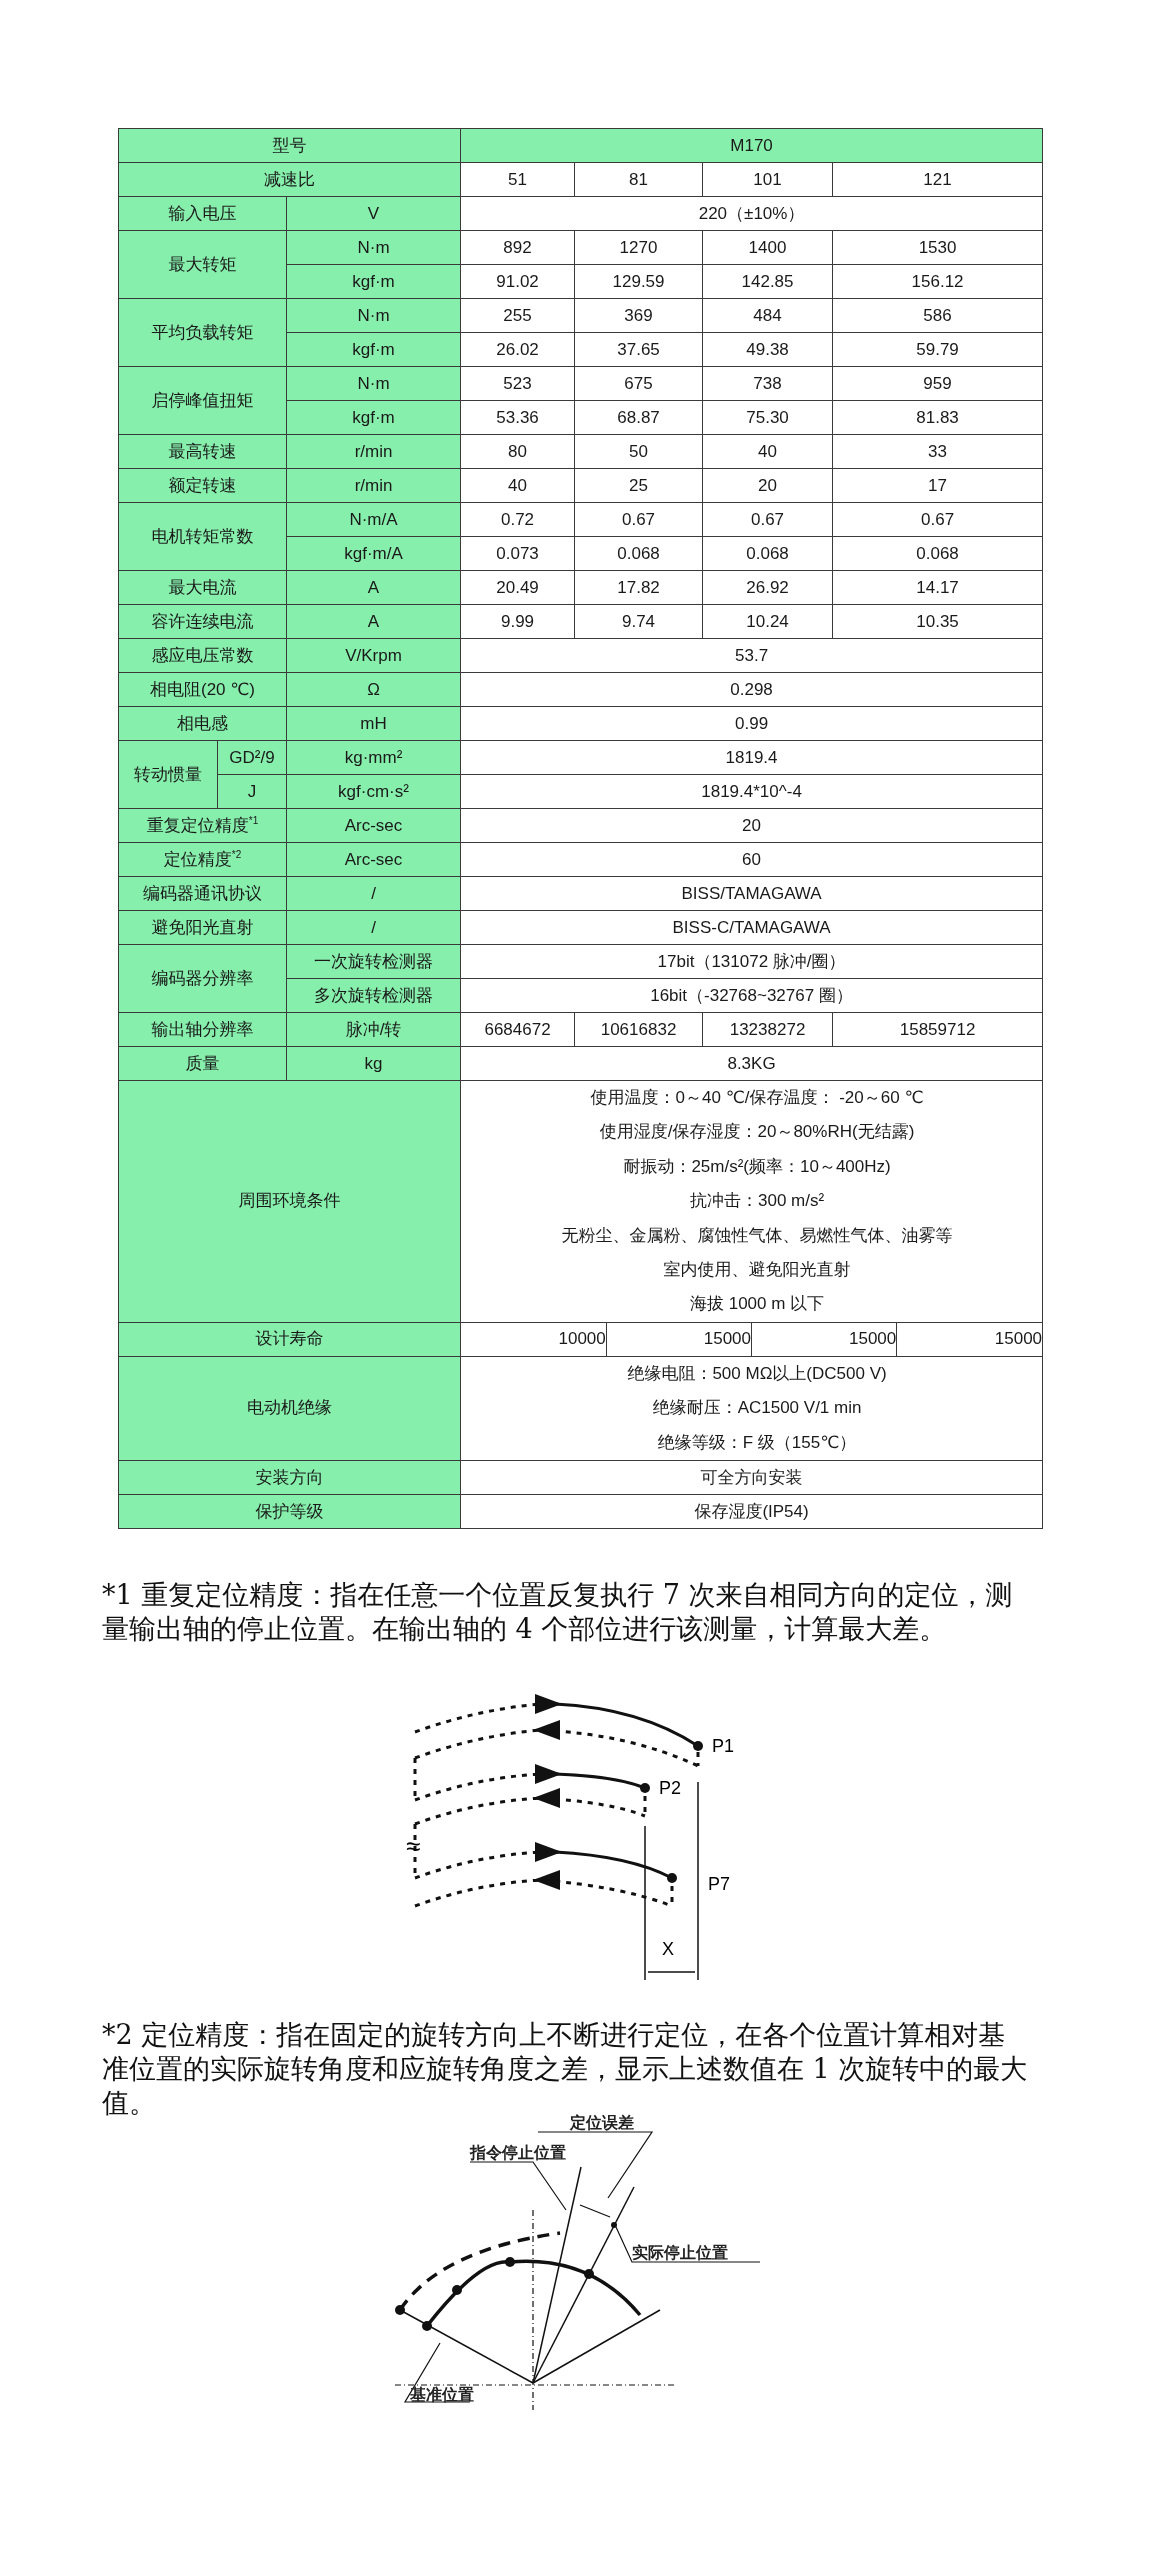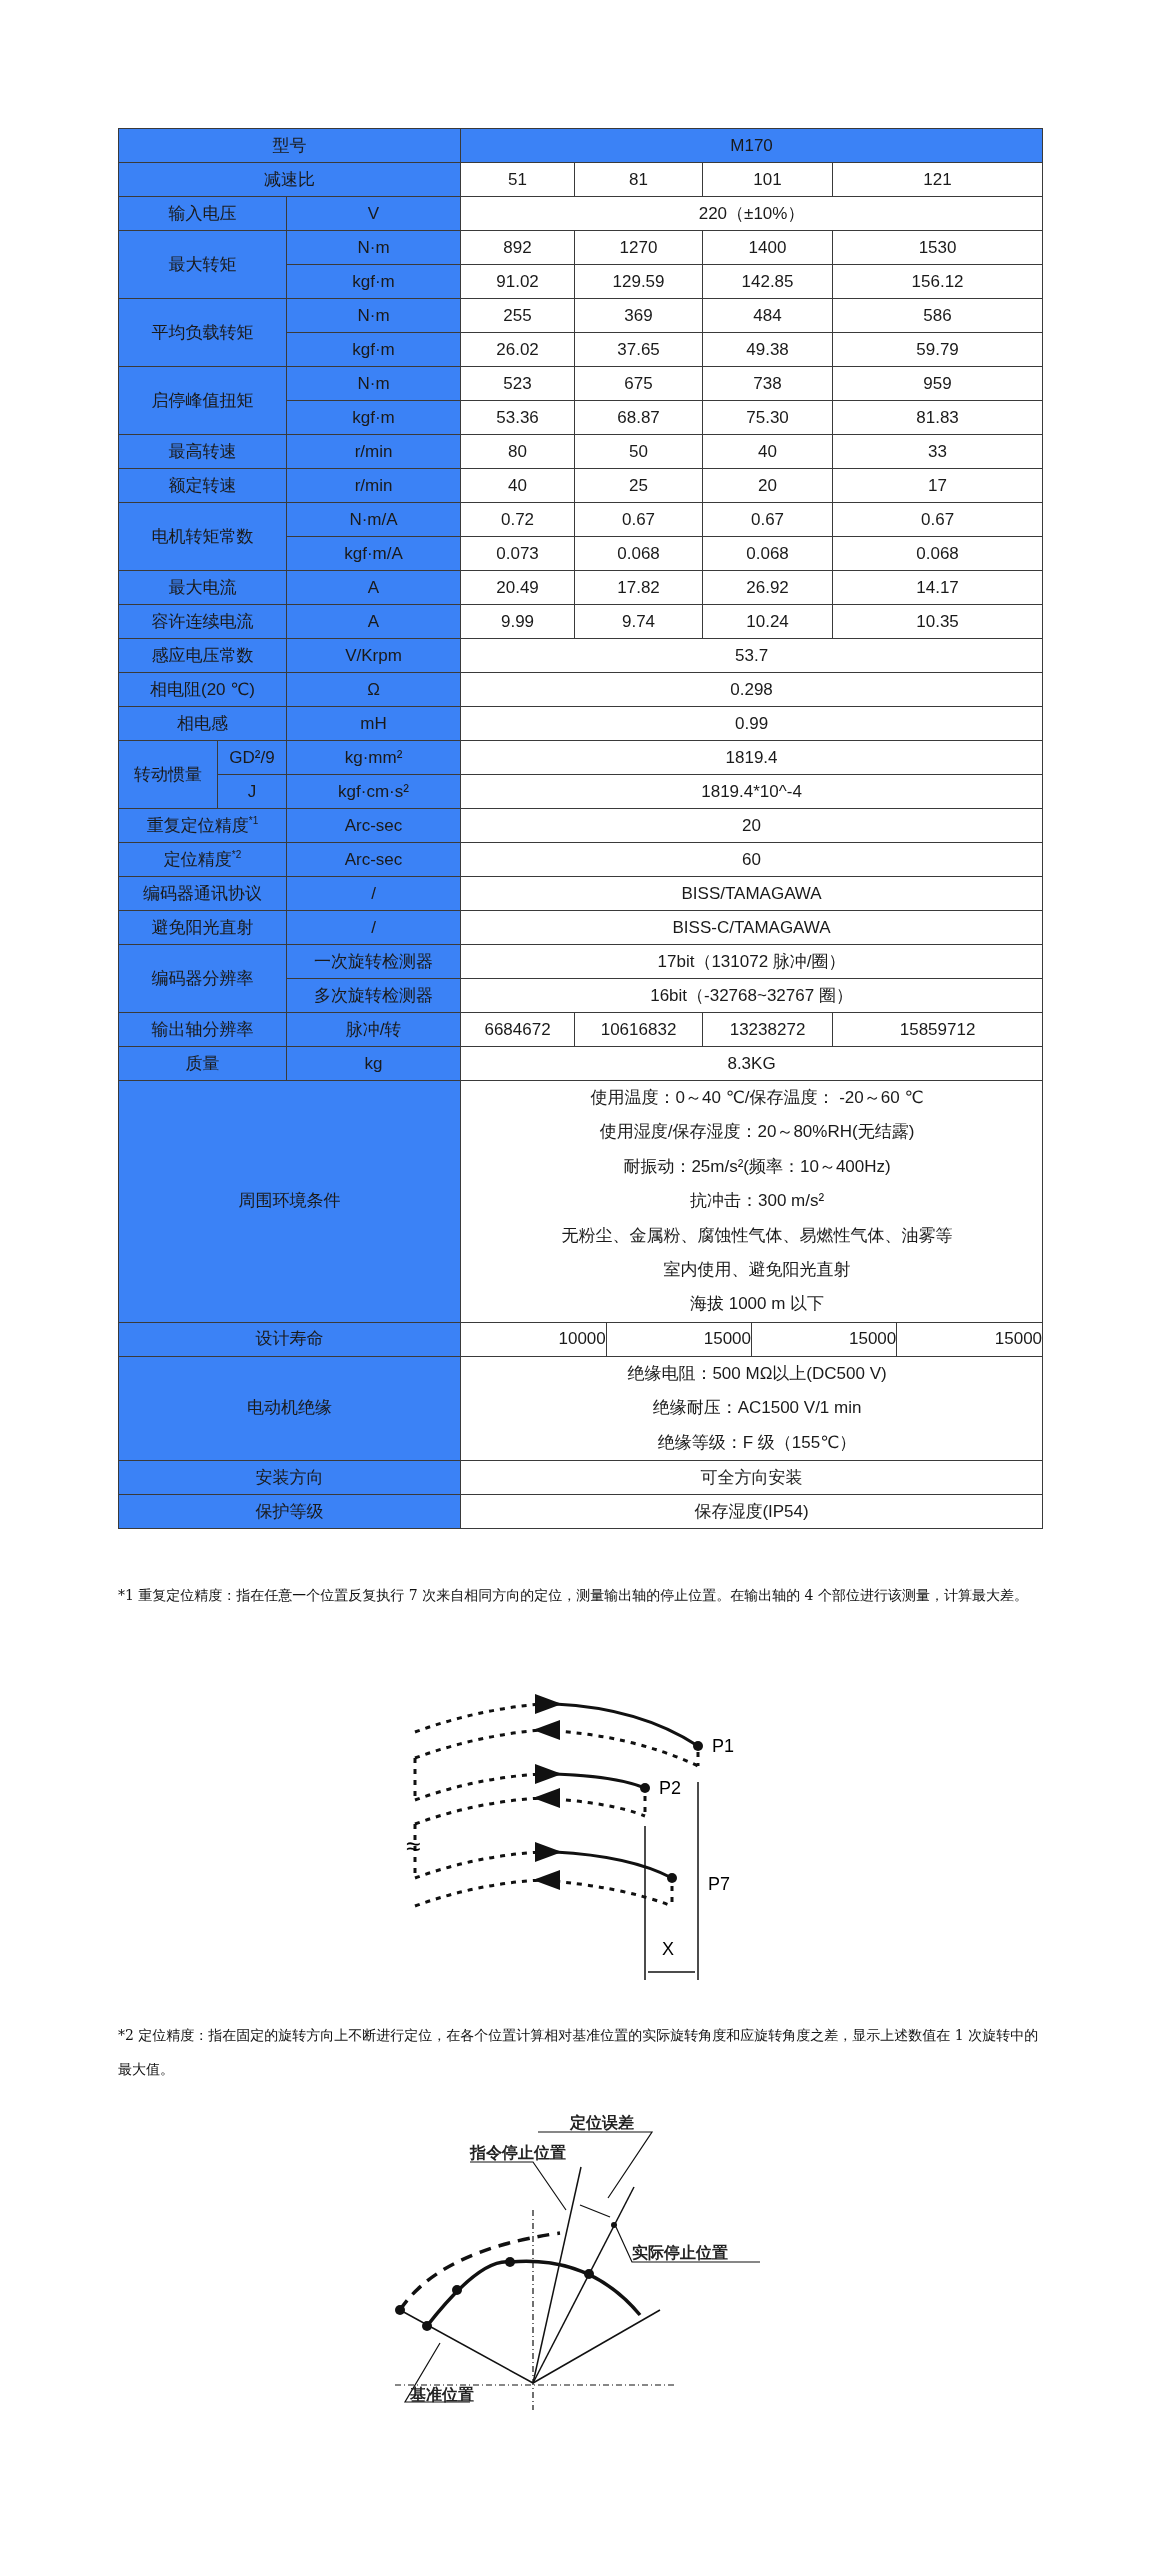--- a/index.html
+++ b/index.html
@@ -2,28 +2,28 @@
 <html><head>
 <meta charset="utf-8">
 <style>
   html, body { margin: 0; padding: 0; background: #ffffff; }
   body { width: 1152px; height: 2556px; position: relative; overflow: hidden;
          font-family: "Liberation Sans", "DejaVu Sans", sans-serif; color: #1a1a1a; }
   .spec { position: absolute; left: 118px; top: 128px; width: 925px;
           border-collapse: collapse; table-layout: fixed; font-size: 17px; }
   .spec td { border: 1.5px solid #3a3a3a; text-align: center; vertical-align: middle;
              padding: 0; height: 33px; line-height: 20px; }
-  .spec td.g { background: #3b82f6; }
+  .spec td.g { background: #86efac; }
   .spec td.w { background: #ffffff; }
   .spec td.multi { line-height: 34.4px; padding-left: 11px; }
   .spec sup { font-size: 10px; vertical-align: super; line-height: 0; }
   .life { width: 100%; height: 100%; border-collapse: collapse; table-layout: fixed; }
   .life td { border: none !important; border-left: 1.5px solid #3a3a3a !important; height: 33px; text-align: right; }
   .life td:first-child { border-left: none !important; }
-  .note { position: absolute; left: 118px; width: 930px; font-size: 14px; line-height: 34px;
+  .note { position: absolute; left: 102px; width: 930px; font-size: 27px; line-height: 34px;
           font-family: "DejaVu Serif", "Liberation Serif", serif; color: #111; margin: 0; }
   .diagram { position: absolute; }
   .diagram text { font-family: "Liberation Sans", "DejaVu Sans", sans-serif; }
 </style>
 </head>
 <body>
 
 <table class="spec">
   <colgroup>
     <col style="width:99px">

